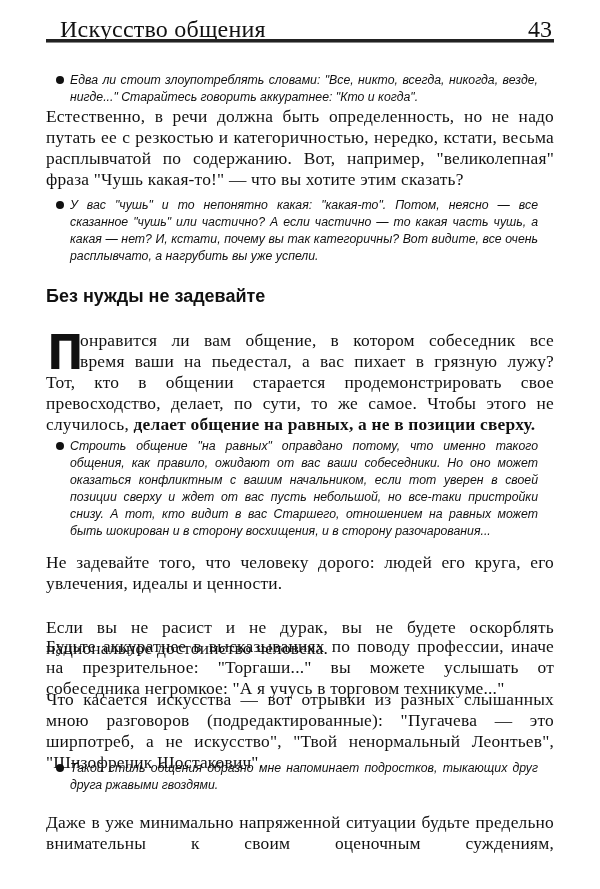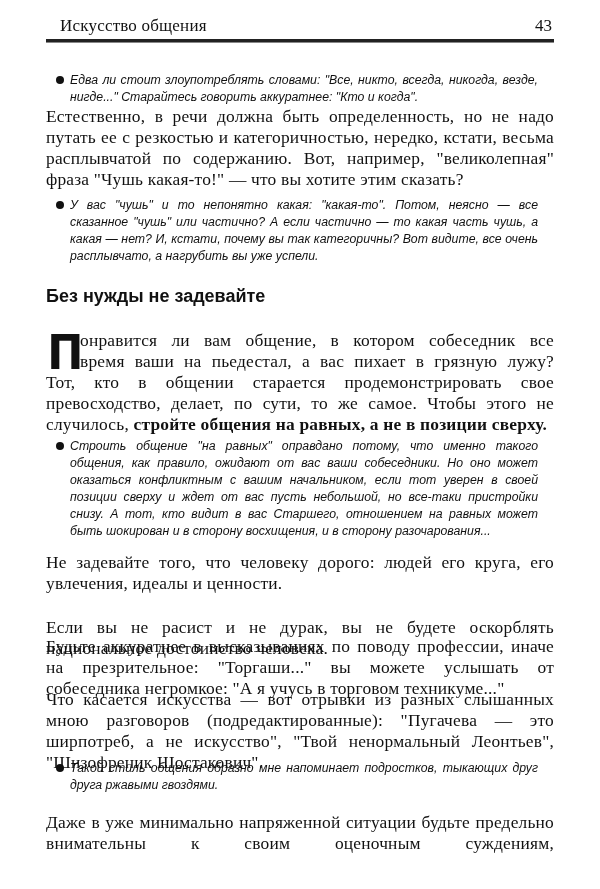--- a/index.html
+++ b/index.html
@@ -3,21 +3,21 @@
 <meta charset="utf-8">
 <style>
   html, body { margin: 0; padding: 0; background: #ffffff; }
   body {
     width: 600px; height: 889px; position: relative; overflow: hidden;
     color: #111; font-family: "DejaVu Serif", "Liberation Serif", serif;
   }
   .page { position: absolute; left: 46px; top: 0; width: 508px; }
   .running-head {
     position: absolute; left: 0; top: 14px; width: 508px; height: 24px;
-    font-family: "Liberation Serif", serif; font-size: 17px;
+    font-family: "Liberation Serif", serif; font-size: 24px;
   }
   .running-head .title { position: absolute; left: 14px; top: 2px; letter-spacing: 0.2px; }
   .running-head .pno { position: absolute; right: 2px; top: 2px; }
   .rule {
     position: absolute; left: 0; top: 39px; width: 508px; height: 3px;
     background: #222; border-bottom: 1px solid #888;
   }
   .note {
     position: absolute; left: 24px; width: 468px;
     font-family: "Liberation Sans", sans-serif; font-style: italic;
@@ -68,21 +68,21 @@
     <span>У вас "чушь" и то непонятно какая: "какая-то". Потом, неясно — все сказанное "чушь" или частично? А если частично — то какая часть чушь, а какая — нет? И, кстати, почему вы так категоричны? Вот видите, все очень расплывчато, а нагрубить вы уже успели.</span>
   </div>
 
   <div class="heading">Без нужды не задевайте</div>
 
   <div class="dropcap">П</div>
   <div class="para spread" style="top:330px; left:34px; width:474px;">онравится ли вам общение, в котором собеседник все</div>
   <div class="para spread" style="top:351px; left:34px; width:474px;">время ваши на пьедестал, а вас пихает в грязную лужу?</div>
   <div class="para" style="top:372px;">
     <span>Тот, кто в общении старается продемонстрировать свое превосходство, делает, по сути, то же самое. Чтобы этого не случилось,</span>
-    <span class="bold">стройте общения на равных, а не в позиции сверху.</span>
+    <span class="bold">делает общение на равных, а не в позиции сверху.</span>
   </div>
 
   <div class="note" style="top:438px;">
     <span class="bullet"></span>
     <span>Строить общение "на равных" оправдано потому, что именно такого общения, как правило, ожидают от вас ваши собеседники. Но оно может оказаться конфликтным с вашим начальником, если тот уверен в своей позиции сверху и ждет от вас пусть небольшой, но все-таки пристройки снизу. А тот, кто видит в вас Старшего, отношением на равных может быть шокирован и в сторону восхищения, и в сторону разочарования...</span>
   </div>
 
   <div class="para" style="top:552px;">Не задевайте того, что человеку дорого: людей его круга, его увлечения, идеалы и ценности.</div>
   <div class="para" style="top:617px;">Если вы не расист и не дурак, вы не будете оскорблять национальное достоинство человека.</div>
   <div class="para" style="top:636px;">Будьте аккуратнее в высказываниях по поводу профессии, иначе на презрительное: "Торгаши..." вы можете услышать от собеседника негромкое: "А я учусь в торговом техникуме..."</div>

